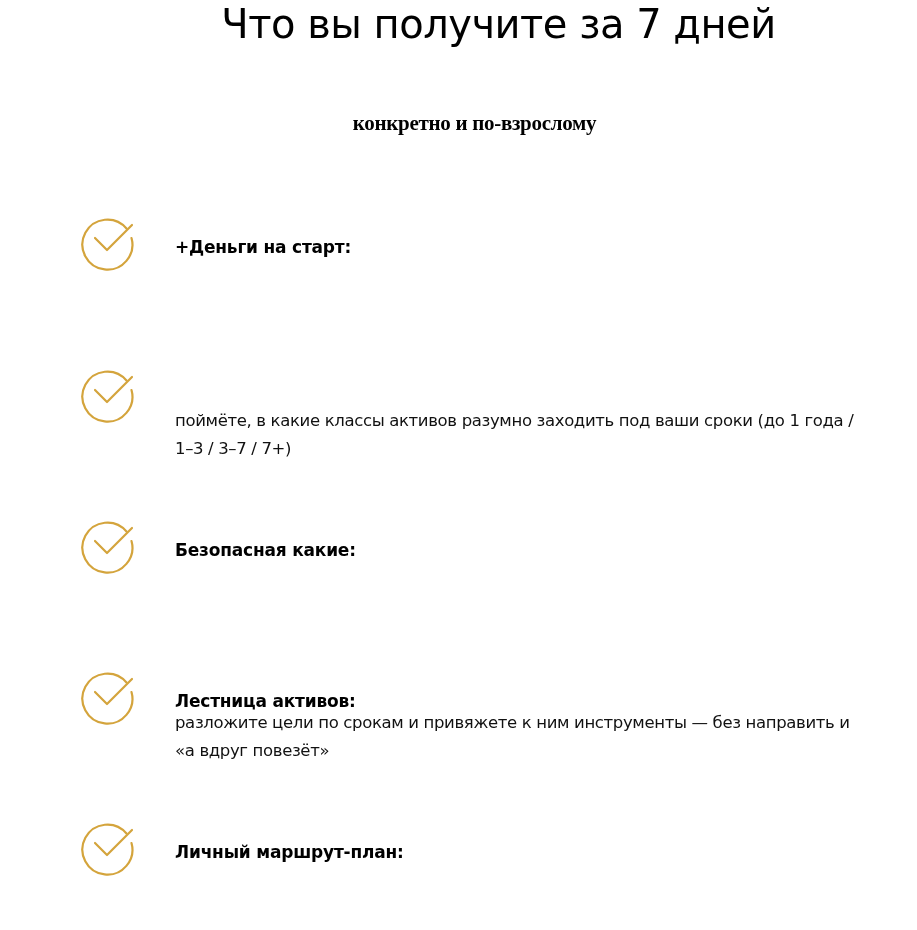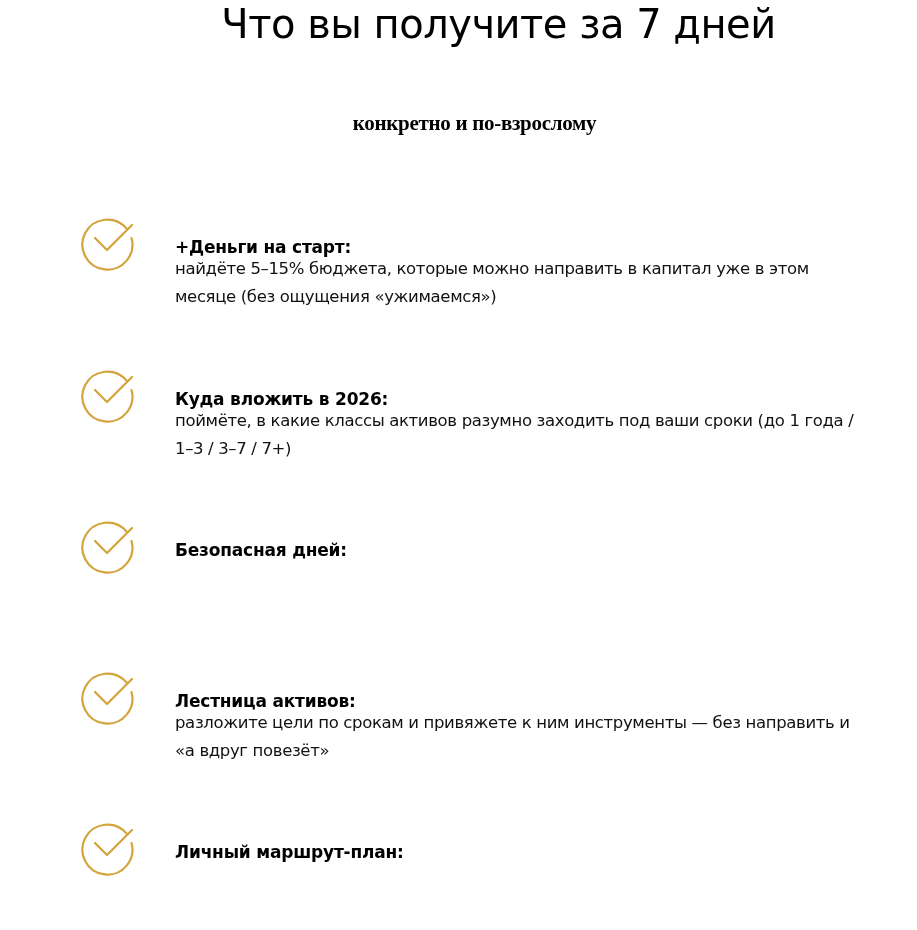--- a/index.html
+++ b/index.html
@@ -34,38 +34,36 @@
 <h2 class="subtitle" style="margin:16px;font-family:Liberation Serif, serif;">конкретно и по-взрослому</h2>
 
 <div>
 
   <div class="item" style="top:217px;">
     <svg class="icon" viewBox="0 0 56 56">
       <path d="M46.5 11.5 A25 25 0 1 0 51.5 21" fill="none" stroke="#D4A43C" stroke-width="2.2" stroke-linecap="round"></path>
       <path d="M15 21 L27 33 L52 8" fill="none" stroke="#D4A43C" stroke-width="2.2" stroke-linecap="round" stroke-linejoin="round"></path>
     </svg>
     <div class="head">+Деньги на старт:</div>
-    <div class="desc">найдёте 5–15% бюджета, которые можно направить в капитал уже в этом месяце (без ощущения «ужимаемся»)</div>
   </div>
 
   <div class="item" style="top:369px;">
     <svg class="icon" viewBox="0 0 56 56">
       <path d="M46.5 11.5 A25 25 0 1 0 51.5 21" fill="none" stroke="#D4A43C" stroke-width="2.2" stroke-linecap="round"></path>
       <path d="M15 21 L27 33 L52 8" fill="none" stroke="#D4A43C" stroke-width="2.2" stroke-linecap="round" stroke-linejoin="round"></path>
     </svg>
-    <div class="head">Куда вложить в 2026:</div>
     <div class="desc">поймёте, в какие классы активов разумно заходить под ваши сроки (до 1 года / 1–3 / 3–7 / 7+)</div>
   </div>
 
   <div class="item" style="top:520px;">
     <svg class="icon" viewBox="0 0 56 56">
       <path d="M46.5 11.5 A25 25 0 1 0 51.5 21" fill="none" stroke="#D4A43C" stroke-width="2.2" stroke-linecap="round"></path>
       <path d="M15 21 L27 33 L52 8" fill="none" stroke="#D4A43C" stroke-width="2.2" stroke-linecap="round" stroke-linejoin="round"></path>
     </svg>
-    <div class="head">Безопасная дней:</div>
+    <div class="head">Безопасная какие:</div>
   </div>
 
   <div class="item" style="top:671px;">
     <svg class="icon" viewBox="0 0 56 56">
       <path d="M46.5 11.5 A25 25 0 1 0 51.5 21" fill="none" stroke="#D4A43C" stroke-width="2.2" stroke-linecap="round"></path>
       <path d="M15 21 L27 33 L52 8" fill="none" stroke="#D4A43C" stroke-width="2.2" stroke-linecap="round" stroke-linejoin="round"></path>
     </svg>
     <div class="head">Лестница активов:</div>
     <div class="desc">разложите цели по срокам и привяжете к ним инструменты — без направить и «а вдруг повезёт»</div>
   </div>

